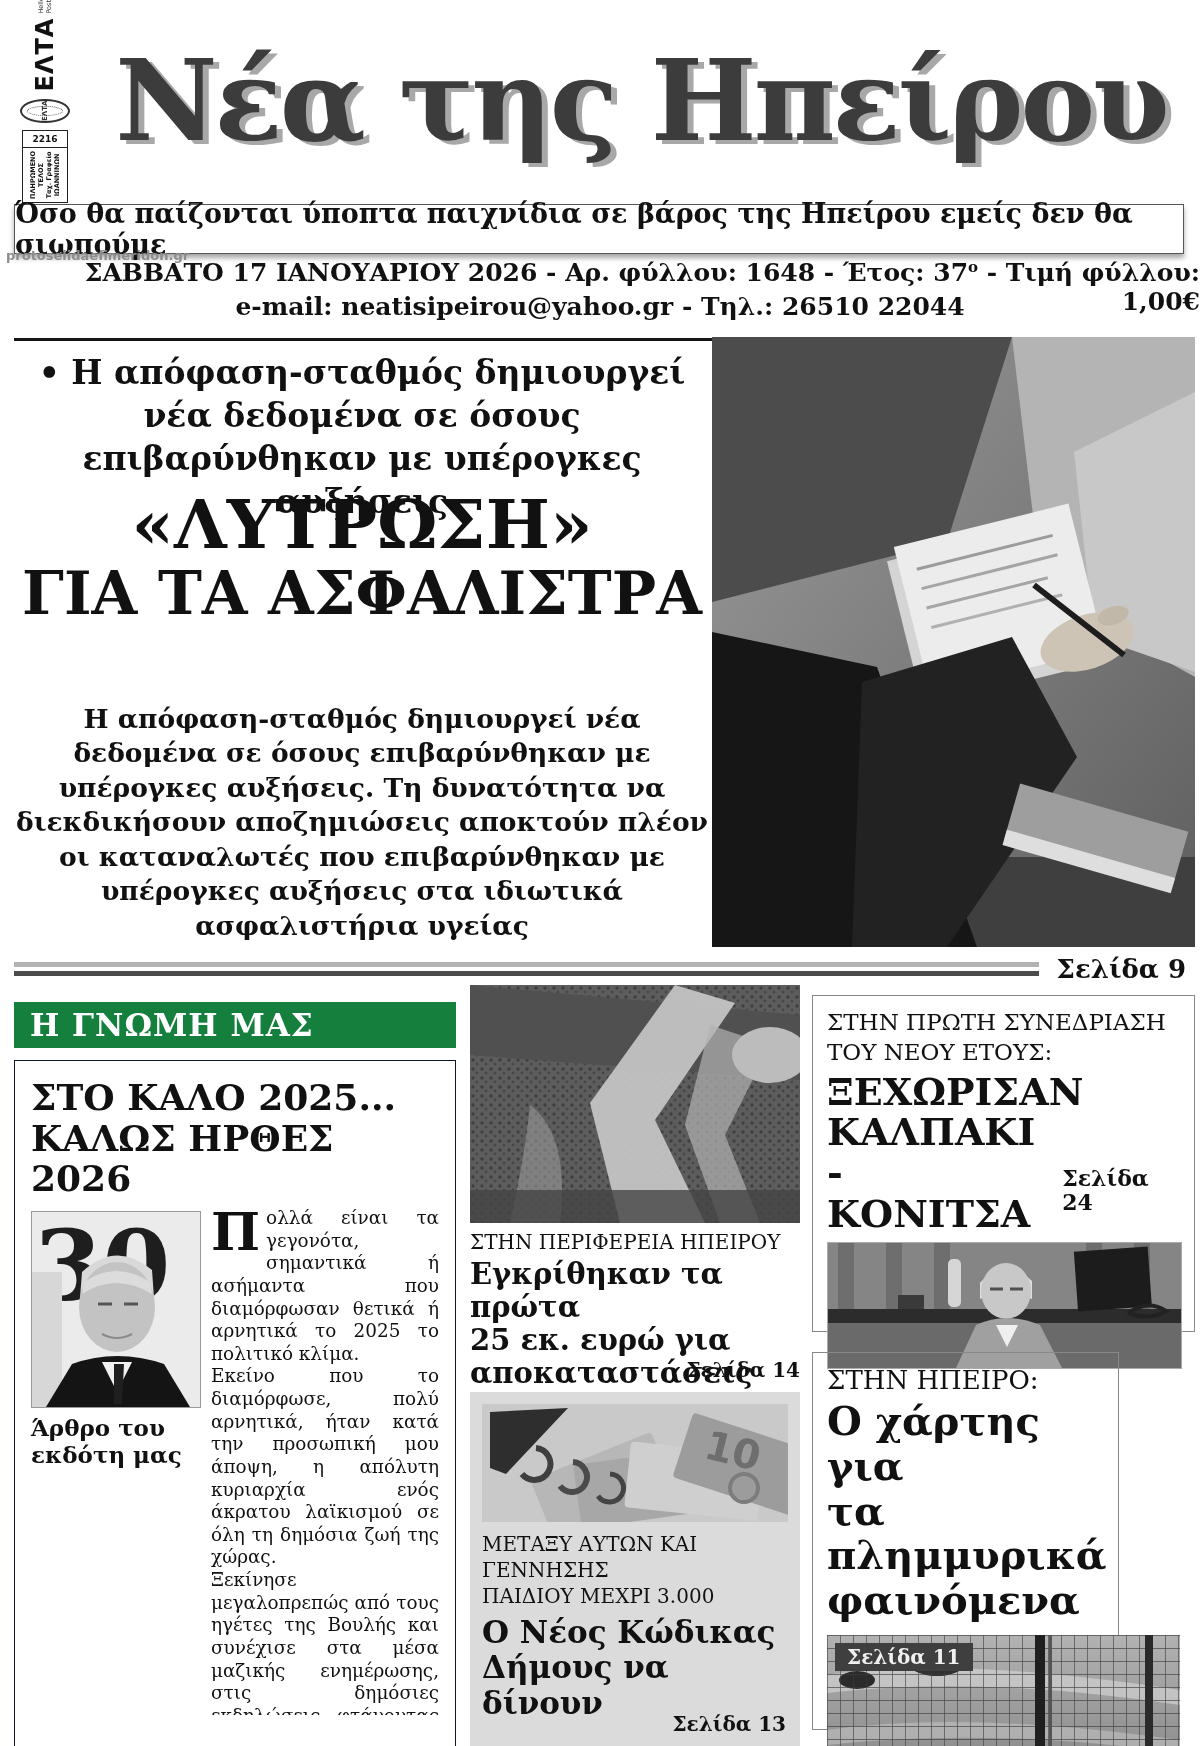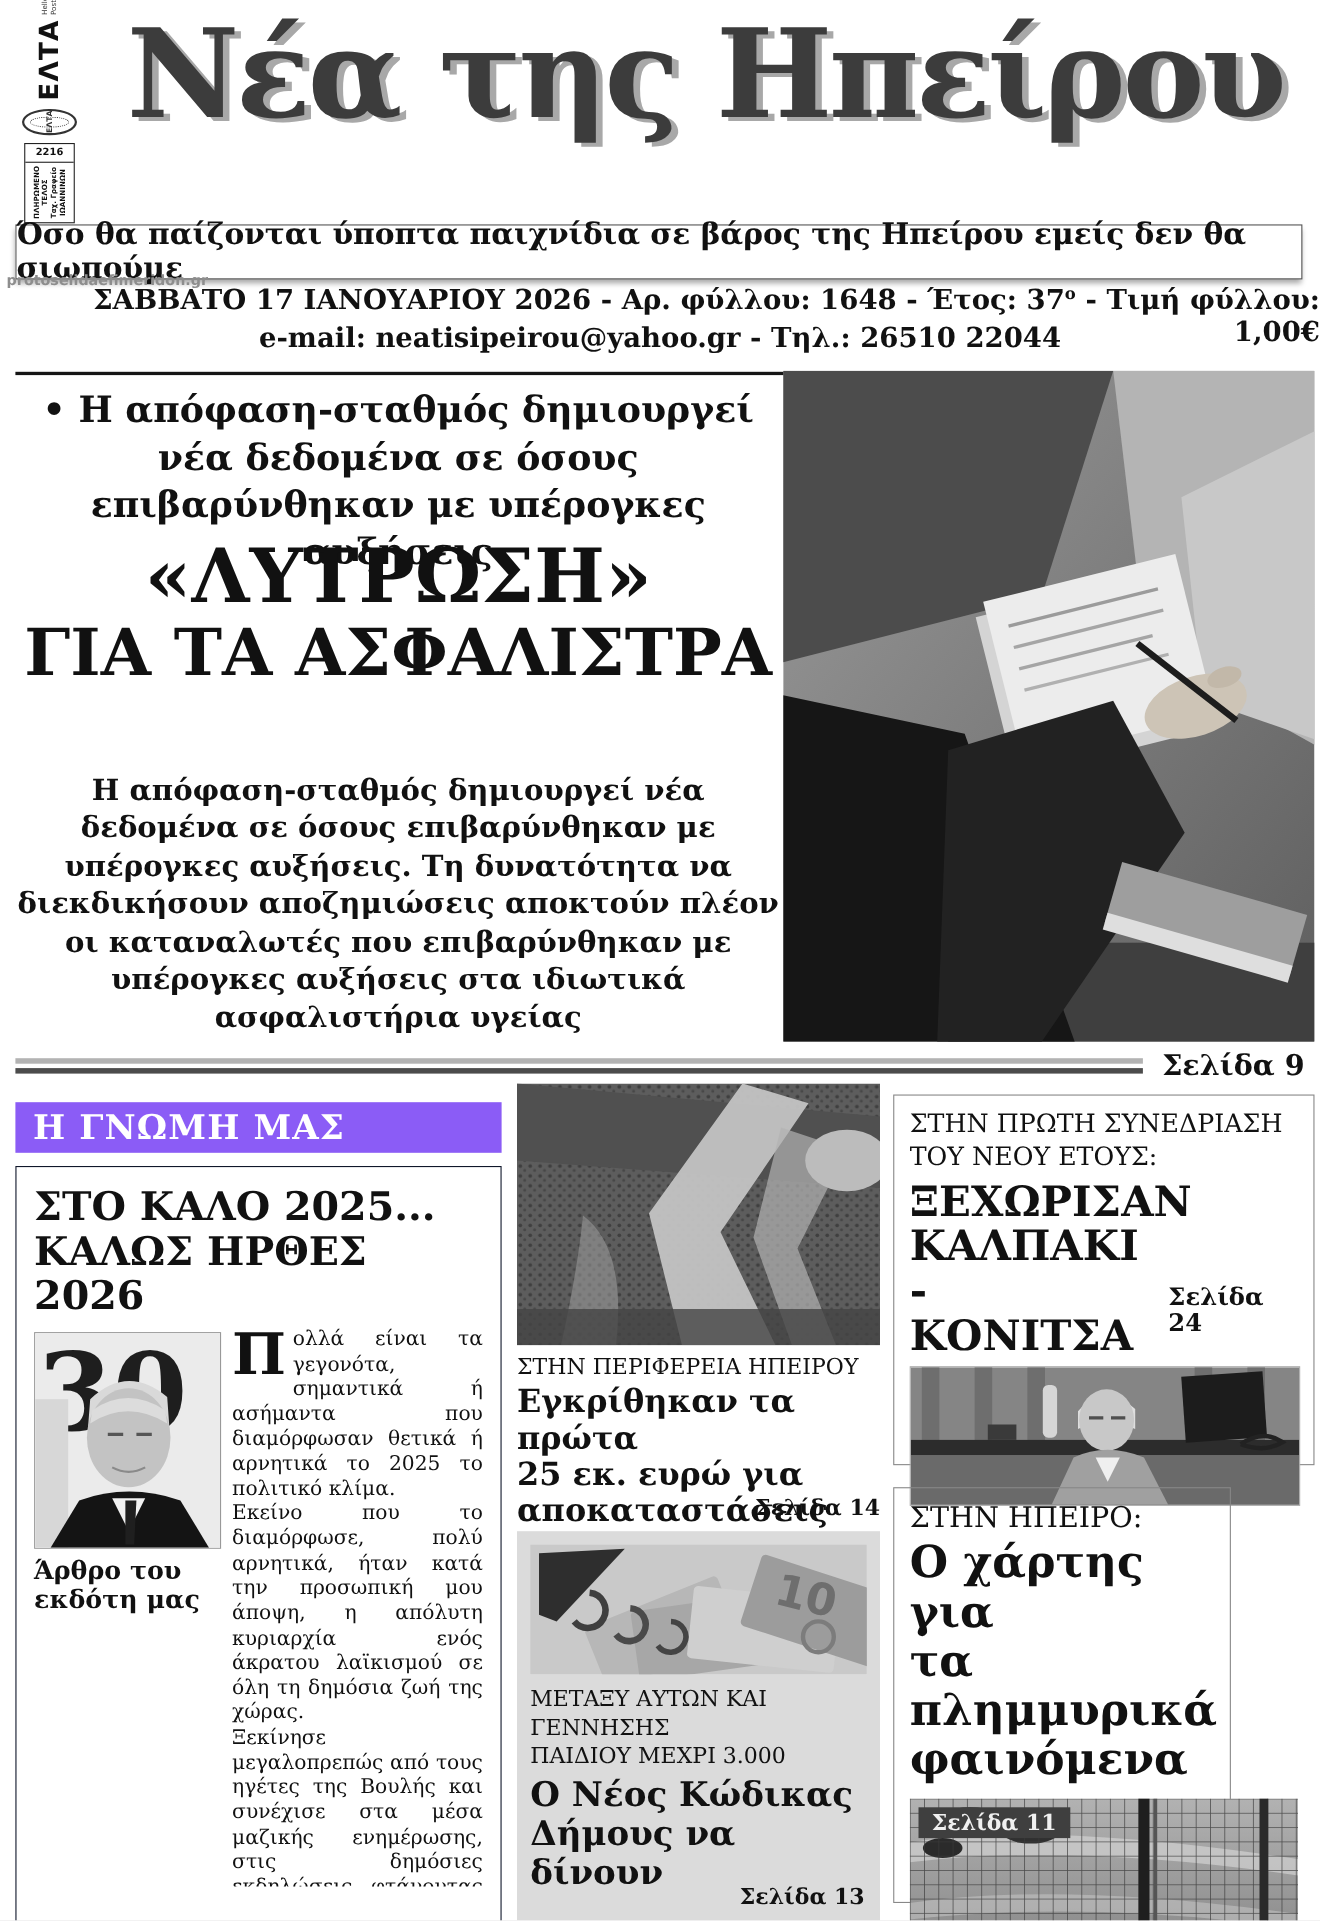--- a/index.html
+++ b/index.html
@@ -21,21 +21,21 @@
   .stamp{width:46px;height:46px;border:2px solid #333;border-radius:50%;
          display:flex;align-items:center;justify-content:center;position:relative;}
   .stamp::before{content:"";position:absolute;inset:5px;border:1px dotted #444;border-radius:50%;}
   .stamp span{font-family:"DejaVu Sans",sans-serif;font-size:7px;font-weight:bold;color:#333;}
   .elta-wrap{display:flex;align-items:center;gap:4px;}
   .elta-txt{font-family:"DejaVu Sans","Liberation Sans",sans-serif;font-weight:bold;
             font-size:24px;letter-spacing:1px;color:#111;}
   .elta-sub{font-family:"DejaVu Sans",sans-serif;font-size:6.5px;color:#333;}
   
   .masthead{position:absolute;left:88px;top:2px;width:1106px;height:196px;
-            display:flex;justify-content:center;}
+            display:flex;align-items:center;justify-content:center;}
   .masthead h1{margin:0;font-size:112px;font-weight:bold;letter-spacing:-3px;
                white-space:nowrap;color:#3c3c3c;text-shadow:6px 4px 0 #a8a8a8;}
   .slogan{position:absolute;left:14px;top:204px;width:1168px;height:48px;
           border:1px solid #555;box-shadow:0 4px 5px rgba(0,0,0,.35);
           display:flex;align-items:center;justify-content:center;
           font-size:27px;font-weight:bold;}
   .watermark{position:absolute;left:6px;top:248px;
              font-family:"DejaVu Sans",sans-serif;font-size:13px;font-weight:bold;color:#8d8d8d;}
   .dateline{position:absolute;left:0;top:258px;width:100%;text-align:right;
             font-size:25px;font-weight:bold;}
@@ -54,21 +54,21 @@
         font-size:26.5px;font-weight:bold;line-height:1.3;}
   .main-photo{position:absolute;left:712px;top:337px;width:483px;height:610px;}
   
   .p9{position:absolute;left:14px;top:948px;width:1172px;height:42px;
       display:flex;align-items:center;}
   .p9-bars{flex:1;margin-right:18px;}
   .p9-bars .b1{height:5px;background:#b3b3b3;margin-bottom:4px;}
   .p9-bars .b2{height:5px;background:#4c4c4c;}
   .p9-label{font-size:26px;font-weight:bold;}
   
-  .op-banner{position:absolute;left:14px;top:1002px;width:442px;height:46px;background:#8b5cf6;
+  .op-banner{position:absolute;left:14px;top:1002px;width:442px;height:46px;background:#15803d;
              color:#fff;display:flex;align-items:center;padding-left:16px;box-sizing:border-box;
              font-size:31px;font-weight:bold;letter-spacing:1px;}
   .op-box{position:absolute;left:14px;top:1060px;width:442px;height:784px;
           border:1px solid #0f172a;box-sizing:border-box;padding:16px 16px;overflow:hidden;}
   .op-title{font-size:36px;font-weight:bold;line-height:1.13;margin-bottom:8px;}
   .op-photo-block{float:left;width:168px;margin:4px 12px 4px 0;}
   .op-photo-block svg{display:block;border:1px solid #999;}
   .op-caption{font-size:23px;font-weight:bold;line-height:1.18;margin-top:6px;}
   .op-body{font-size:18.4px;line-height:1.23;text-align:justify;height:508px;overflow:hidden;}
   .op-body p{margin:0;}

